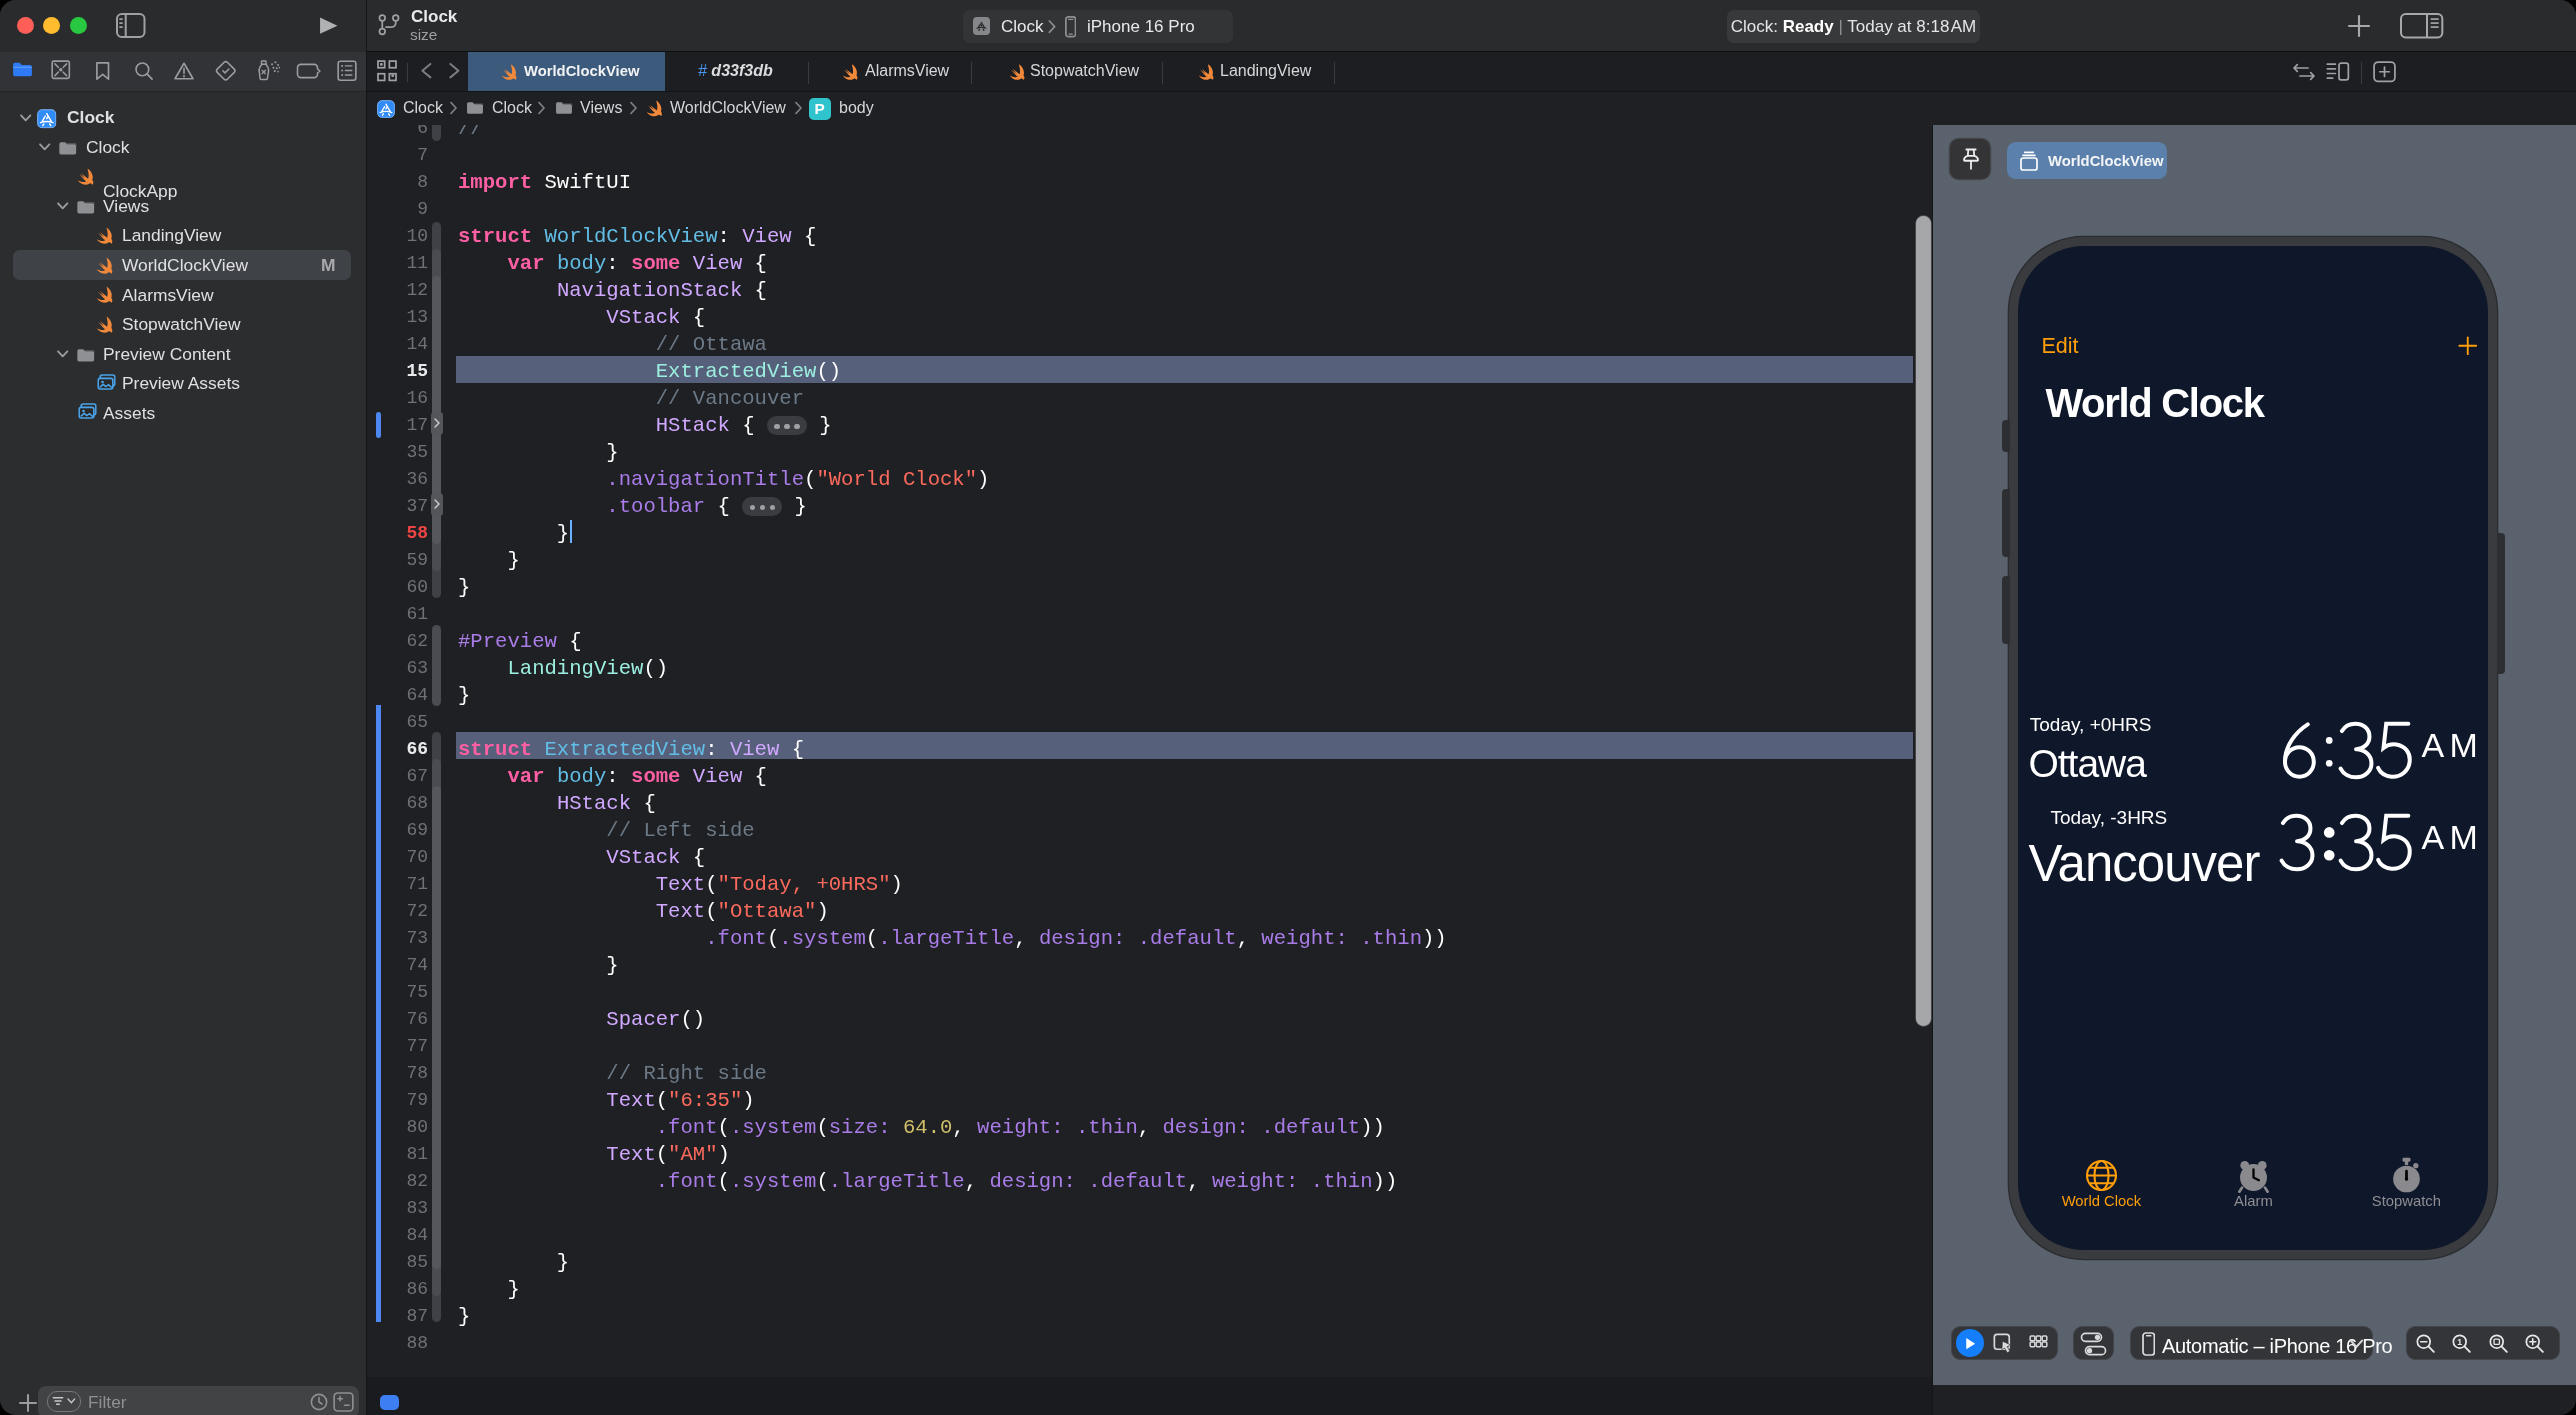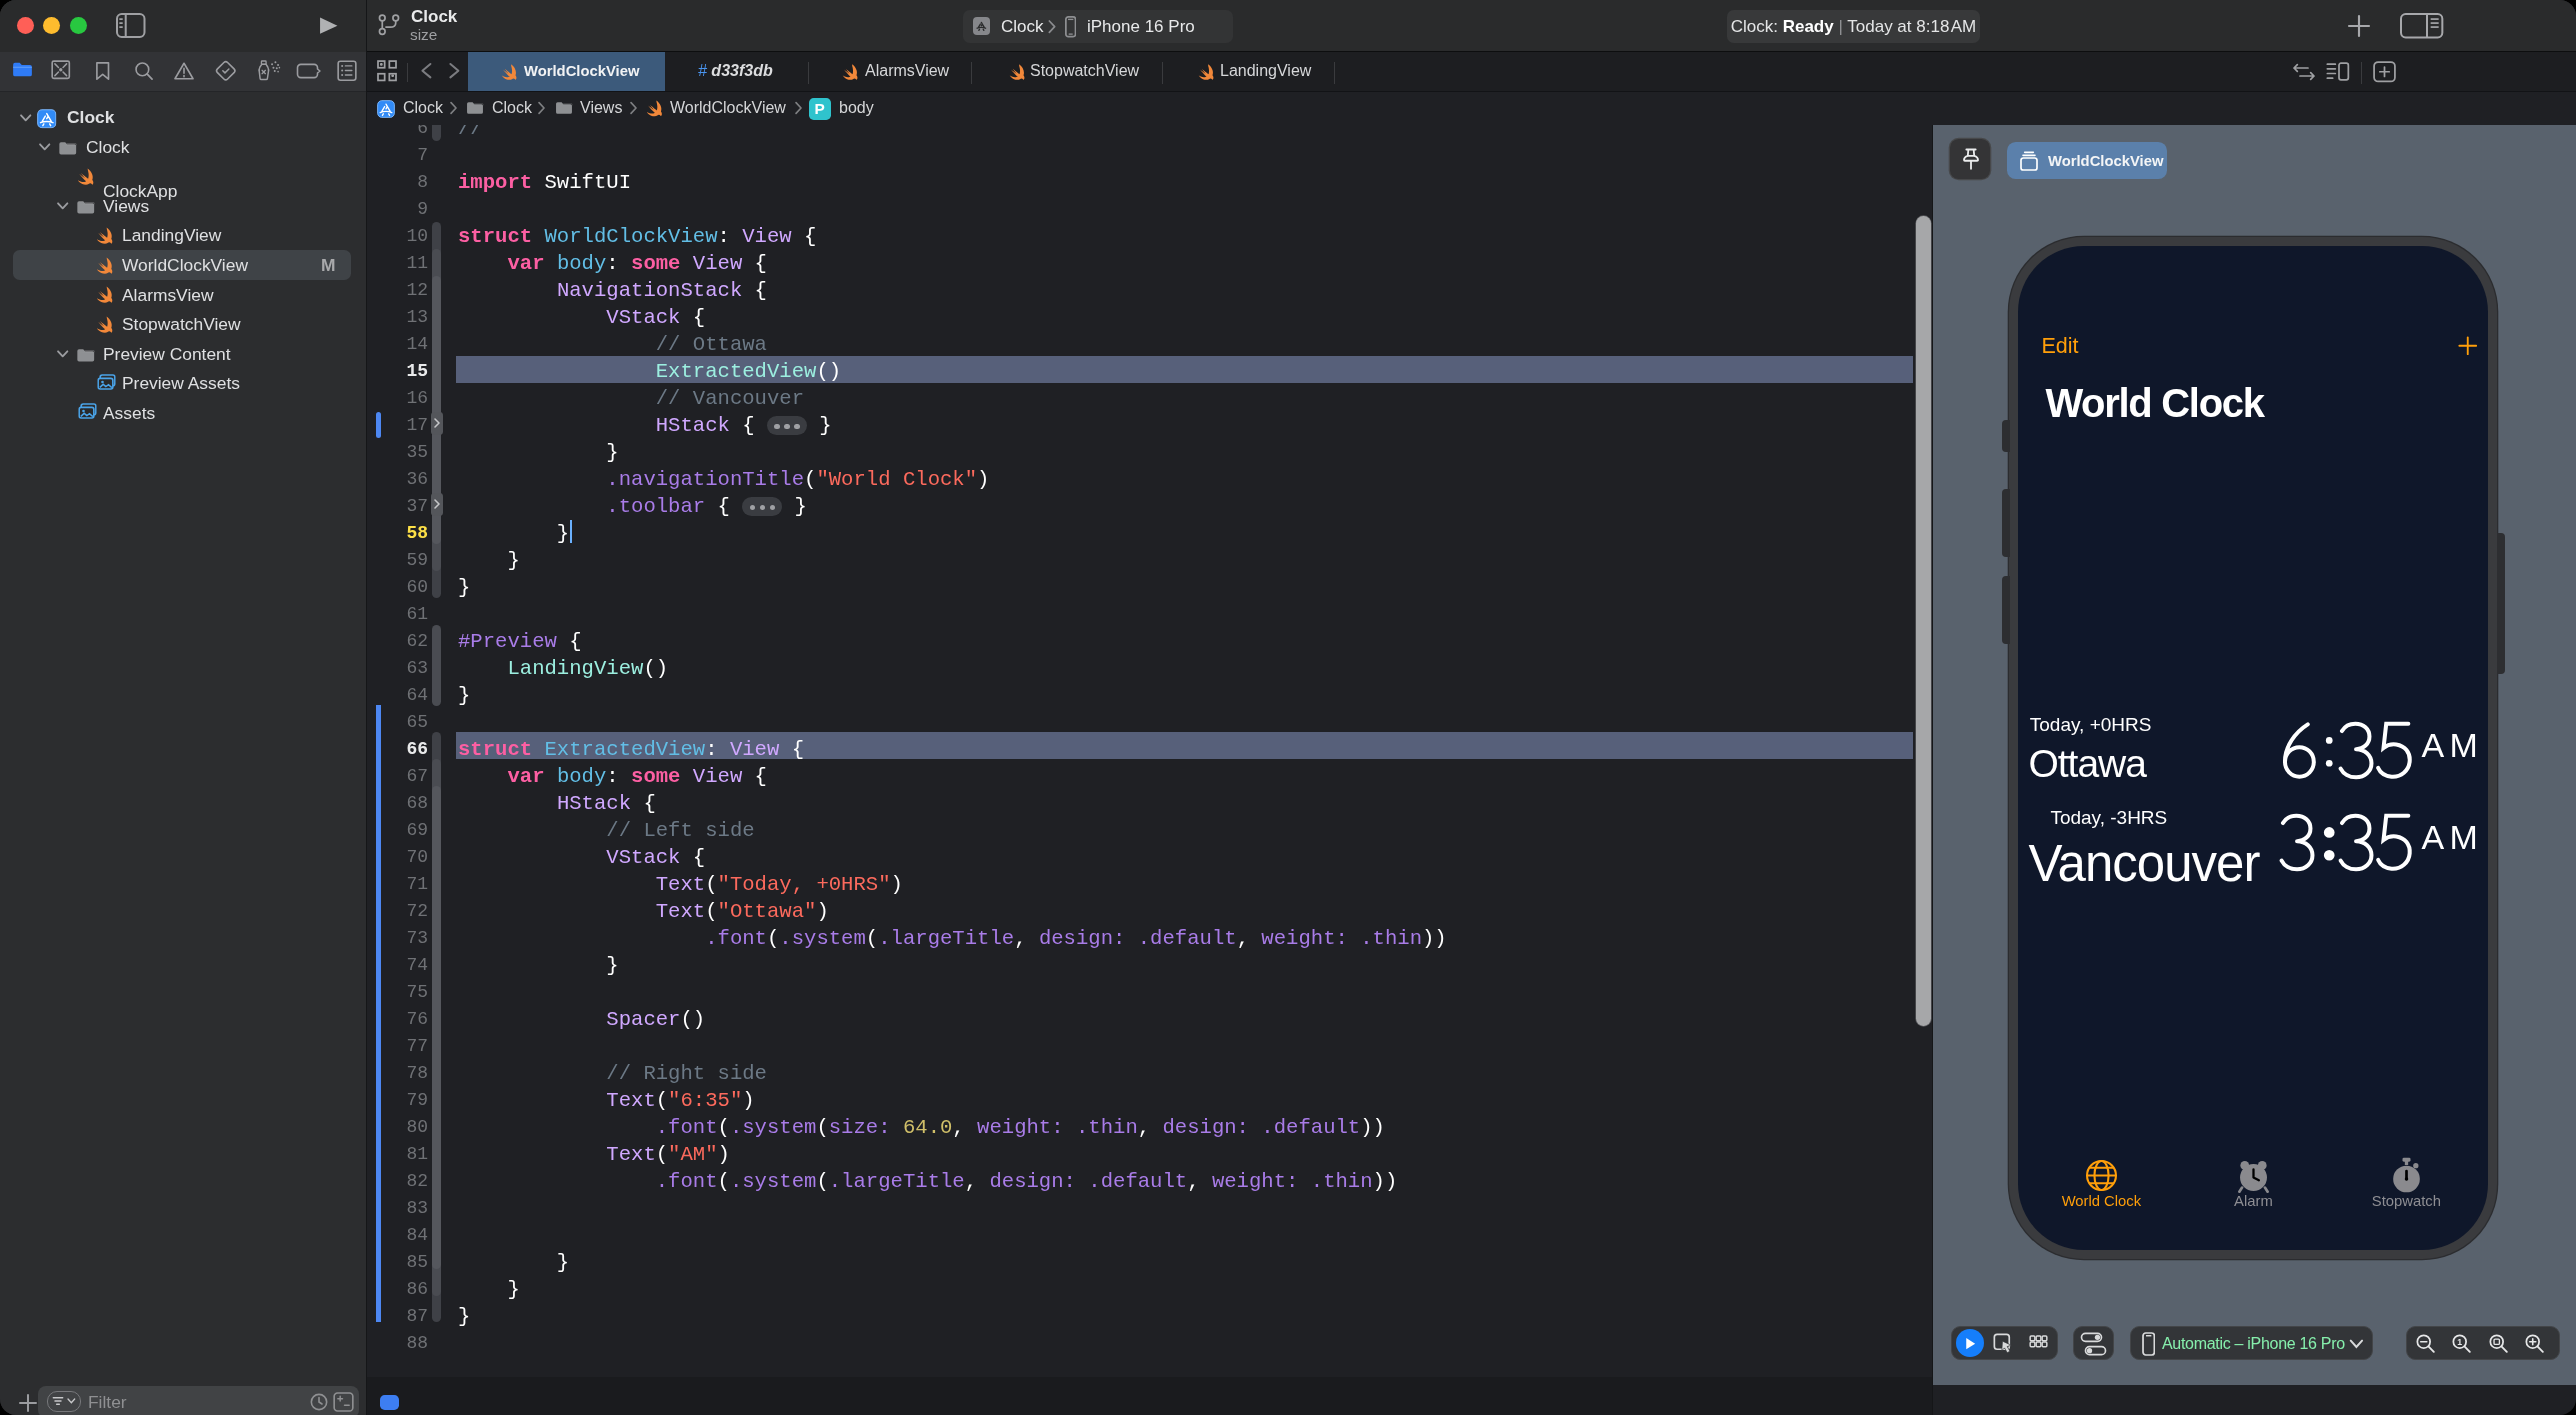--- a/index.html
+++ b/index.html
@@ -390,21 +390,21 @@
 11
 12
 13
 14
 <b style="color:#e8e9ea;">15</b>
 16
 17
 35
 36
 37
-<b style="color:#fde047;">58</b>
+<b style="color:#ef4444;">58</b>
 59
 60
 61
 62
 63
 64
 65
 <b style="color:#e8e9ea;">66</b>
 67
 68
@@ -591,21 +591,21 @@
         <rect x="8" y="22" width="30" height="12" rx="6"></rect>
       </g>
       <circle cx="26" cy="8" r="4" fill="#d9dadb"></circle>
       <circle cx="14" cy="28" r="4" fill="#d9dadb"></circle>
     </svg>
     <div class="cvpill" style="left:197px;top:1201px;width:243px;height:34px;"></div>
     <svg class="abs" style="left:209px;top:1207px;" width="13.4" height="24" viewBox="0 0 20 36">
       <rect x="1.5" y="1.5" width="17" height="33" rx="4" fill="none" stroke="#d9dadb" stroke-width="2.6"></rect>
       <rect x="6" y="4.5" width="8" height="2.2" fill="#d9dadb"></rect>
     </svg>
-    <div class="abs" style="left:229px;top:1210px;font-size:16px;letter-spacing:-0.3px;color:#86efac;text-align:right;">Automatic – iPhone 16 Pro</div>
+    <div class="abs" style="left:229px;top:1210px;font-size:20px;letter-spacing:-0.3px;color:#ffffff;text-align:right;">Automatic – iPhone 16 Pro</div>
     <svg class="abs" style="left:416px;top:1214px;" width="14.8" height="10" viewBox="0 0 22 15">
         <path d="M2.5 2.5 L11 12 L19.5 2.5" fill="none" stroke="#d9dadb" stroke-width="3" stroke-linecap="round"></path>
       </svg>
     <div class="cvpill" style="left:473px;top:1201px;width:154px;height:34px;"></div>
     <svg class="abs" style="left:482px;top:1208px;" width="21.5" height="21.5" viewBox="0 0 32 32">
       <circle cx="13" cy="13" r="9.5" fill="none" stroke="#e6e7e8" stroke-width="2.6"></circle>
       <path d="M20 20 L28 28" stroke="#e6e7e8" stroke-width="2.8" stroke-linecap="round"></path>
       <path d="M8.5 13 h9" stroke="#e6e7e8" stroke-width="2.4" stroke-linecap="round"></path>
     </svg>
     <svg class="abs" style="left:518px;top:1208px;" width="21.5" height="21.5" viewBox="0 0 32 32">

